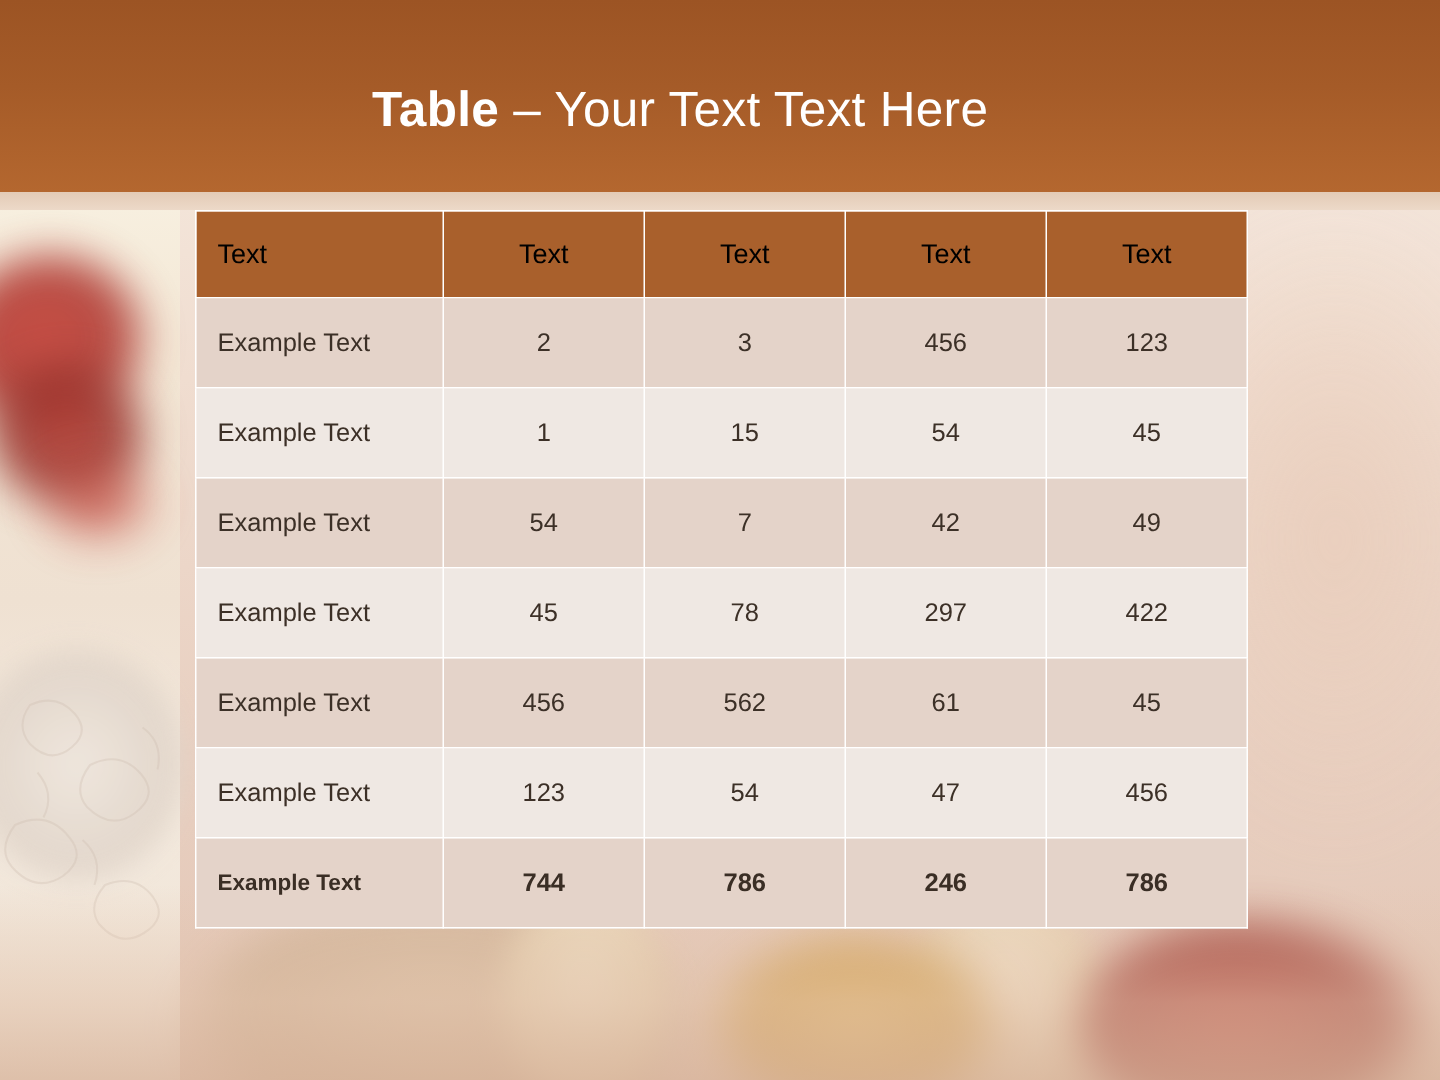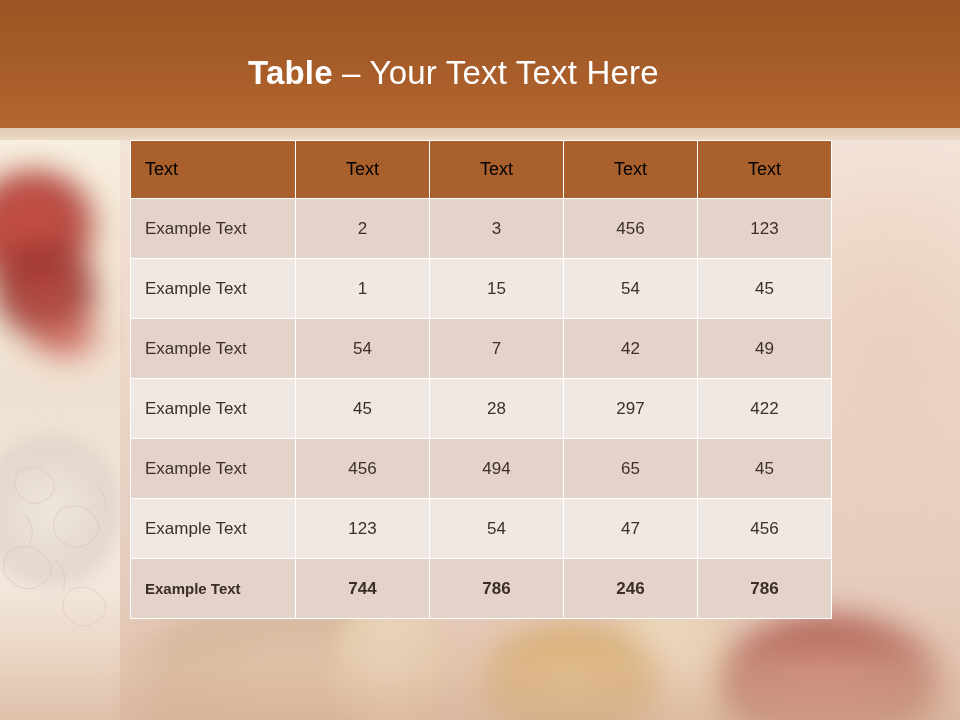--- a/index.html
+++ b/index.html
@@ -222,29 +222,29 @@
         <tr class="band-dark">
           <td class="label">Example Text</td>
           <td>54</td>
           <td>7</td>
           <td>42</td>
           <td>49</td>
         </tr>
         <tr class="band-light">
           <td class="label">Example Text</td>
           <td>45</td>
-          <td>28</td>
+          <td>78</td>
           <td>297</td>
           <td>422</td>
         </tr>
         <tr class="band-dark">
           <td class="label">Example Text</td>
           <td>456</td>
-          <td>494</td>
-          <td>65</td>
+          <td>562</td>
+          <td>61</td>
           <td>45</td>
         </tr>
         <tr class="band-light">
           <td class="label">Example Text</td>
           <td>123</td>
           <td>54</td>
           <td>47</td>
           <td>456</td>
         </tr>
         <tr class="total">

